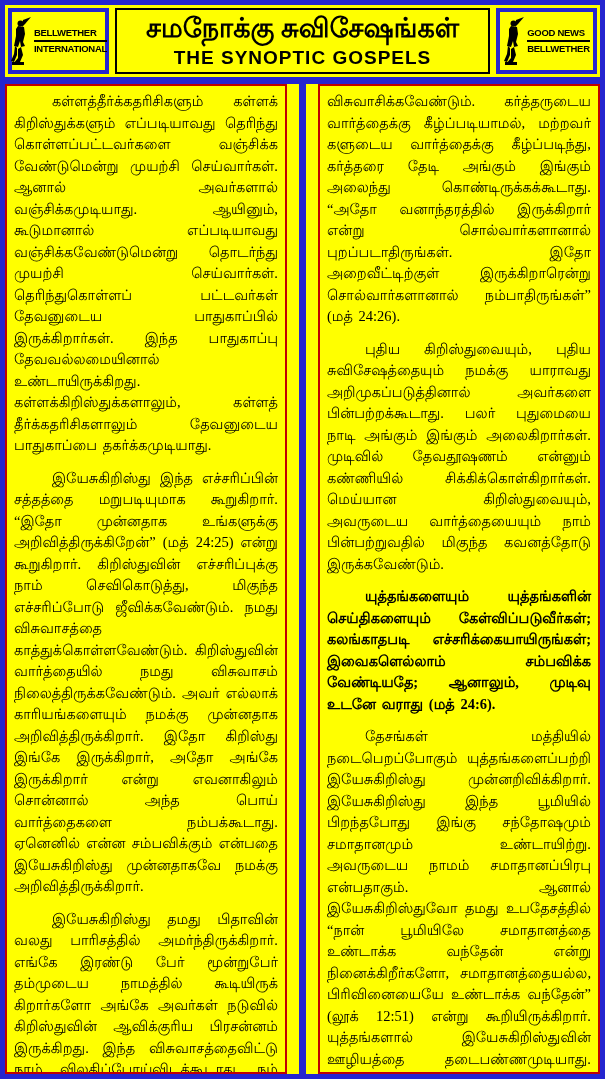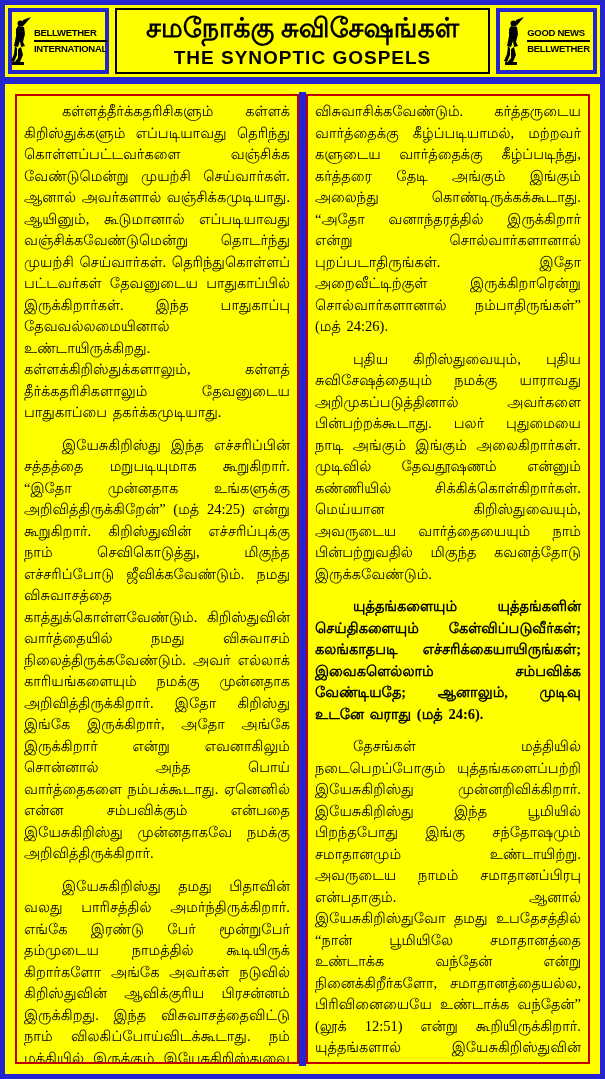--- a/index.html
+++ b/index.html
@@ -52,21 +52,21 @@
     font-weight:bold;font-size:27px;line-height:30px;
     font-family:"Liberation Serif","DejaVu Serif",serif;
   }
   .title-english{
     font-weight:bold;font-size:19px;line-height:22px;letter-spacing:1px;
     font-family:"Liberation Sans","DejaVu Sans",sans-serif;
   }
   
   .h-band{height:7px;flex:0 0 7px;background:var(--blue);}
   
-  .cols{flex:1;display:flex;min-height:0;padding:10px;box-sizing:border-box;}
+  .cols{flex:1;display:flex;min-height:0;padding:0;box-sizing:border-box;gap:12px;}
   .col{
     flex:1;box-sizing:border-box;min-width:0;
     border:2px solid var(--red);
     background:var(--yellow);
     padding:3px 7px 4px 7px;
     overflow:hidden;
   }
   .v-band{flex:0 0 7px;background:var(--blue);margin:-2px 0;}
   
   .para{

